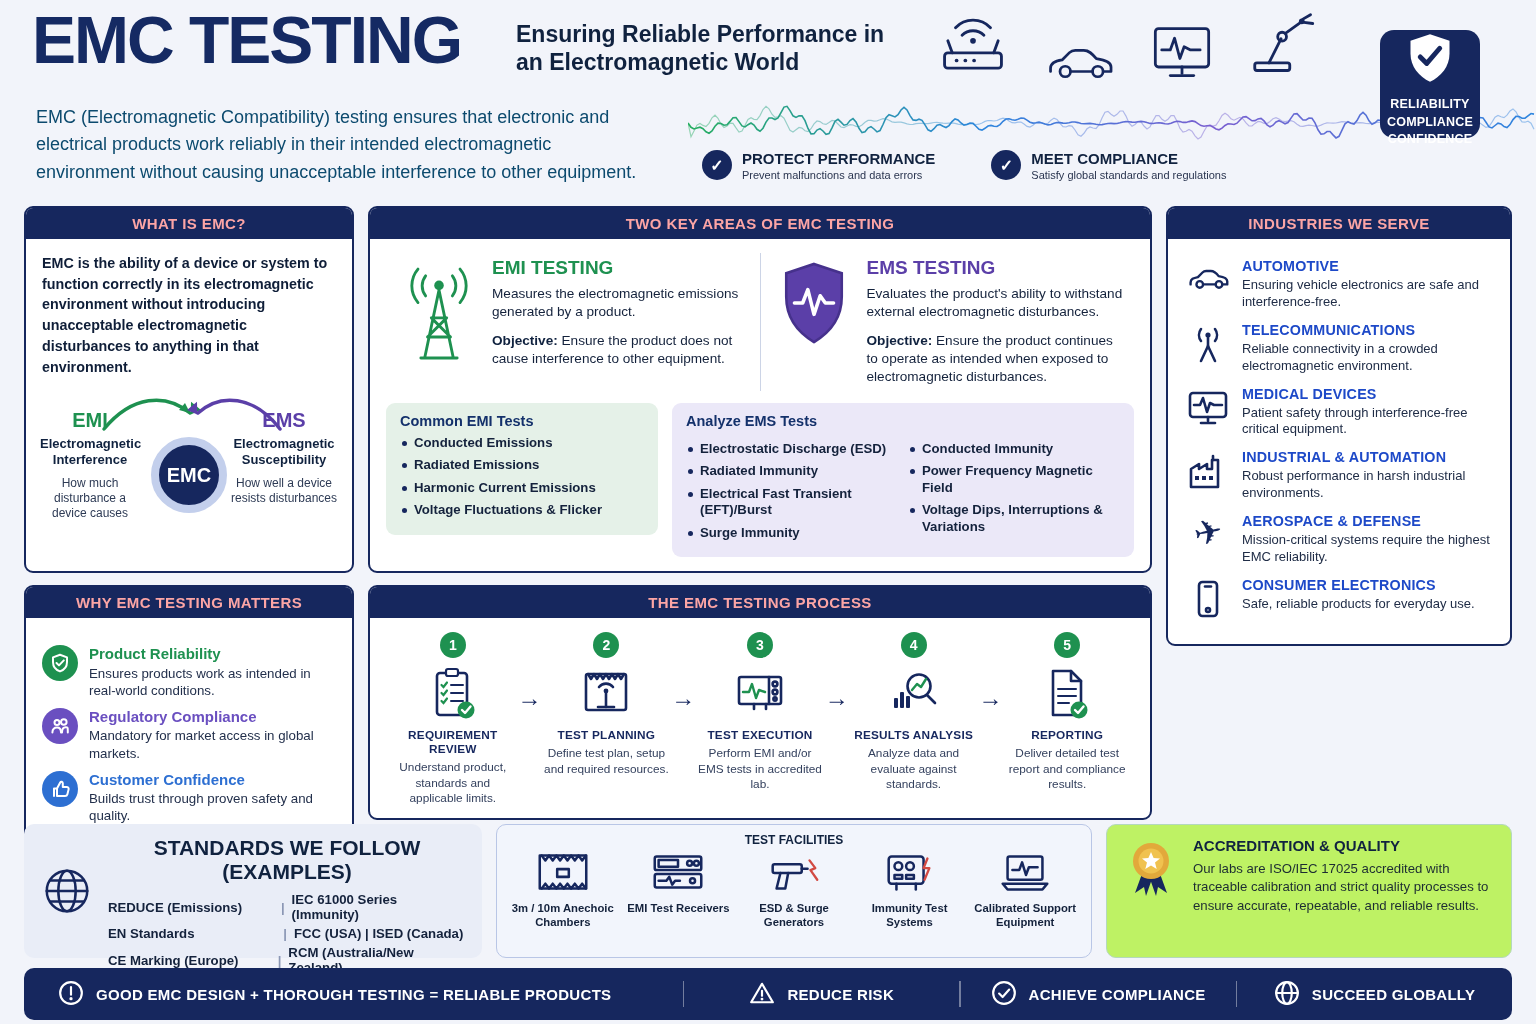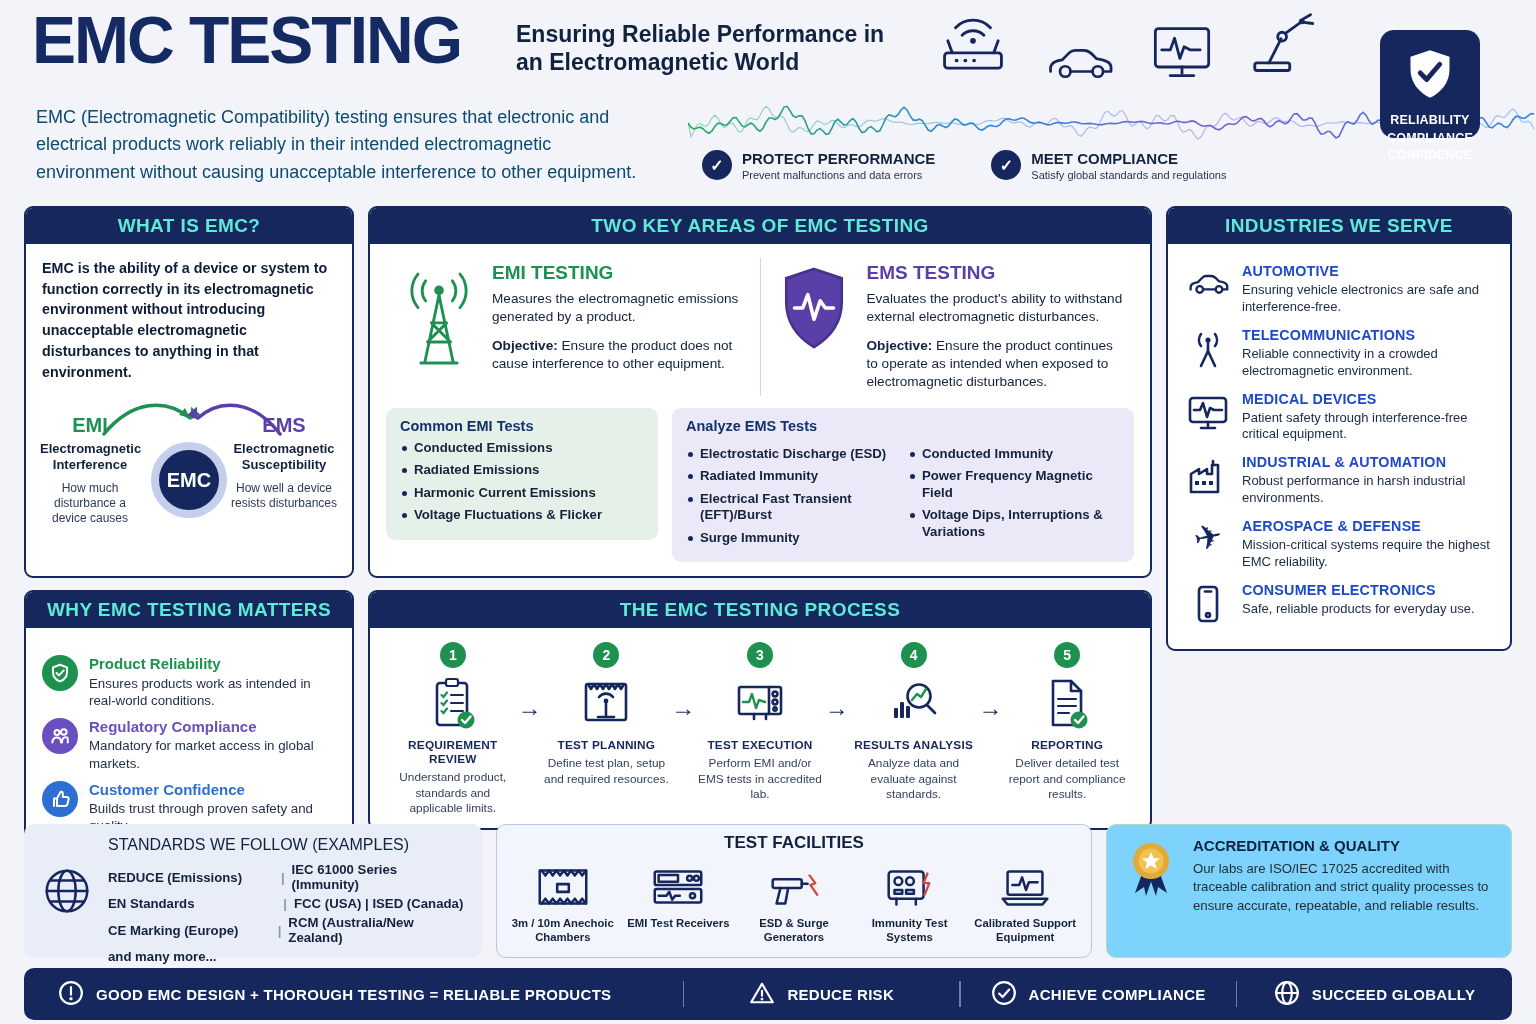--- a/index.html
+++ b/index.html
@@ -11,35 +11,35 @@
   .hdr{position:absolute;left:0;top:0;right:0;height:200px}
   .hdr-title{position:absolute;left:32px;top:2px;font-size:66px;font-weight:800;color:#152a63;letter-spacing:-2px}
   .hdr-sub{position:absolute;left:516px;top:20px;width:372px;font-size:23px;font-weight:700;color:#10223f;line-height:1.22}
   .hdr-desc{position:absolute;left:36px;top:104px;width:606px;font-size:18px;line-height:1.52;color:#0c4a6e}
   .hicon{position:absolute}
   .hicon svg{display:block}
   .nv{stroke:#16275e;fill:none;stroke-width:2.6;stroke-linecap:round;stroke-linejoin:round}
   .nvf{fill:#16275e;stroke:none}
   .wave-wrap{position:absolute;left:688px;top:92px;width:848px;height:62px;z-index:1}
   .badge{position:absolute;right:56px;top:30px;width:100px;height:108px;background:#16275e;border-radius:14px;z-index:2;
-         display:flex;flex-direction:column;align-items:center;padding-top:16px}
+         display:flex;flex-direction:column;align-items:center;padding-top:0}
   .badge-lines{margin-top:6px;text-align:center;color:#fff;font-weight:700;font-size:12.5px;line-height:1.4;letter-spacing:.2px}
   .checks{position:absolute;left:702px;top:150px;display:flex;gap:56px;z-index:2}
   .check-item{display:flex;gap:10px;align-items:flex-start}
   .check-dot{flex:0 0 30px;width:30px;height:30px;border-radius:50%;background:#16275e;color:#fff;display:flex;align-items:center;justify-content:center;font-size:16px;font-weight:700}
   .check-title{font-size:15px;font-weight:800;color:#10223f}
   .check-text{font-size:11px;color:#2a3550;margin-top:2px}
 
   
   .main{position:absolute;top:206px;left:24px;right:24px;display:flex;gap:14px}
   .col-left{width:330px;flex:0 0 330px}
   .col-mid{flex:1;min-width:0}
   .col-right{width:346px;flex:0 0 346px}
   .panel{background:#fff;border:2px solid #16275e;border-radius:9px;overflow:hidden;margin-bottom:12px}
-  .panel-h{background:#16275e;color:#5eead4;font-weight:700;text-align:center;font-size:19px;padding:7px 4px;letter-spacing:.4px}
+  .panel-h{background:#16275e;color:#fca5a5;font-weight:700;text-align:center;font-size:15px;padding:7px 4px;letter-spacing:.4px}
   .panel-c{padding:12px 14px}
 
   
   .emc-body{font-size:14.3px;font-weight:600;color:#0f1e38;line-height:1.45;margin:2px 2px 6px}
   .emc-diagram{position:relative;height:176px}
   .emc-arrows{position:absolute;left:8px;top:0}
   .emc-side{position:absolute;top:26px;text-align:center}
   .emc-side.emi{left:0;width:100px}
   .emc-side.ems{right:0;width:108px}
   .emc-abbr{font-size:20px;font-weight:800}
@@ -90,31 +90,31 @@
   
   .ind-item{display:flex;gap:12px;margin:11px 4px;align-items:flex-start}
   .ind-ico{flex:0 0 44px;display:flex;justify-content:center;padding-top:2px}
   .ind-title{font-size:14.3px;font-weight:800;color:#1d49c8;letter-spacing:.2px}
   .ind-text{font-size:13px;color:#202d47;line-height:1.3;margin-top:3px}
 
   
   .bottom{position:absolute;top:824px;left:24px;right:24px;display:flex;gap:14px;height:134px}
   .std{flex:0 0 458px;background:#e9edf7;border-radius:10px;padding:12px 16px;display:flex;gap:14px}
   .std-content{flex:1}
-  .std-title{text-align:left;font-size:16px;font-weight:400;color:#10223f;margin-bottom:8px}
+  .std-title{text-align:center;font-size:21px;font-weight:700;color:#10223f;margin-bottom:8px}
   .std-row{display:flex;align-items:center;font-size:13.2px;font-weight:600;color:#14223c;margin:4px 0}
   .std-l{width:168px}
   .std-sep{width:18px;color:#8b97b5;text-align:center}
   .fac{flex:1;background:#f2f5fc;border:1.5px solid #b9c6e6;border-radius:10px;padding:8px 8px}
-  .fac-title{text-align:center;font-size:17px;font-weight:800;color:#10223f;margin-bottom:9px}
+  .fac-title{text-align:center;font-size:12px;font-weight:800;color:#10223f;margin-bottom:0}
   .fac-row{display:flex;justify-content:space-around}
   .fac-item{width:112px;text-align:center}
   .fac-ico{height:52px;display:flex;align-items:center;justify-content:center}
   .fac-label{font-size:11.3px;font-weight:600;color:#14223c;line-height:1.25;margin-top:2px}
-  .acc{flex:0 0 406px;background:#7dd3fc;border:1.5px solid #b4d8bd;border-radius:10px;padding:12px 16px;display:flex;gap:14px;align-items:flex-start}
+  .acc{flex:0 0 406px;background:#bef264;border:1.5px solid #b4d8bd;border-radius:10px;padding:12px 16px;display:flex;gap:14px;align-items:flex-start}
   .acc-title{font-size:15px;font-weight:800;color:#10223f;margin-bottom:6px}
   .acc-text{font-size:13.2px;color:#1c2c32;line-height:1.4}
 
   
   .footer{position:absolute;left:24px;right:24px;top:968px;height:52px;background:#16275e;border-radius:10px;display:flex;align-items:center;color:#fff;z-index:3}
   .ft-item{display:flex;align-items:center;gap:12px;justify-content:center;font-size:15px;font-weight:800;letter-spacing:.3px}
   .ft-item.first{flex:2.5;justify-content:flex-start;padding-left:34px}
   .ft-item.rest{flex:1.1}
   .ft-sep{width:1.5px;height:26px;background:rgba(255,255,255,.4)}
   .wht{stroke:#fff;fill:none;stroke-width:2;stroke-linecap:round;stroke-linejoin:round}

